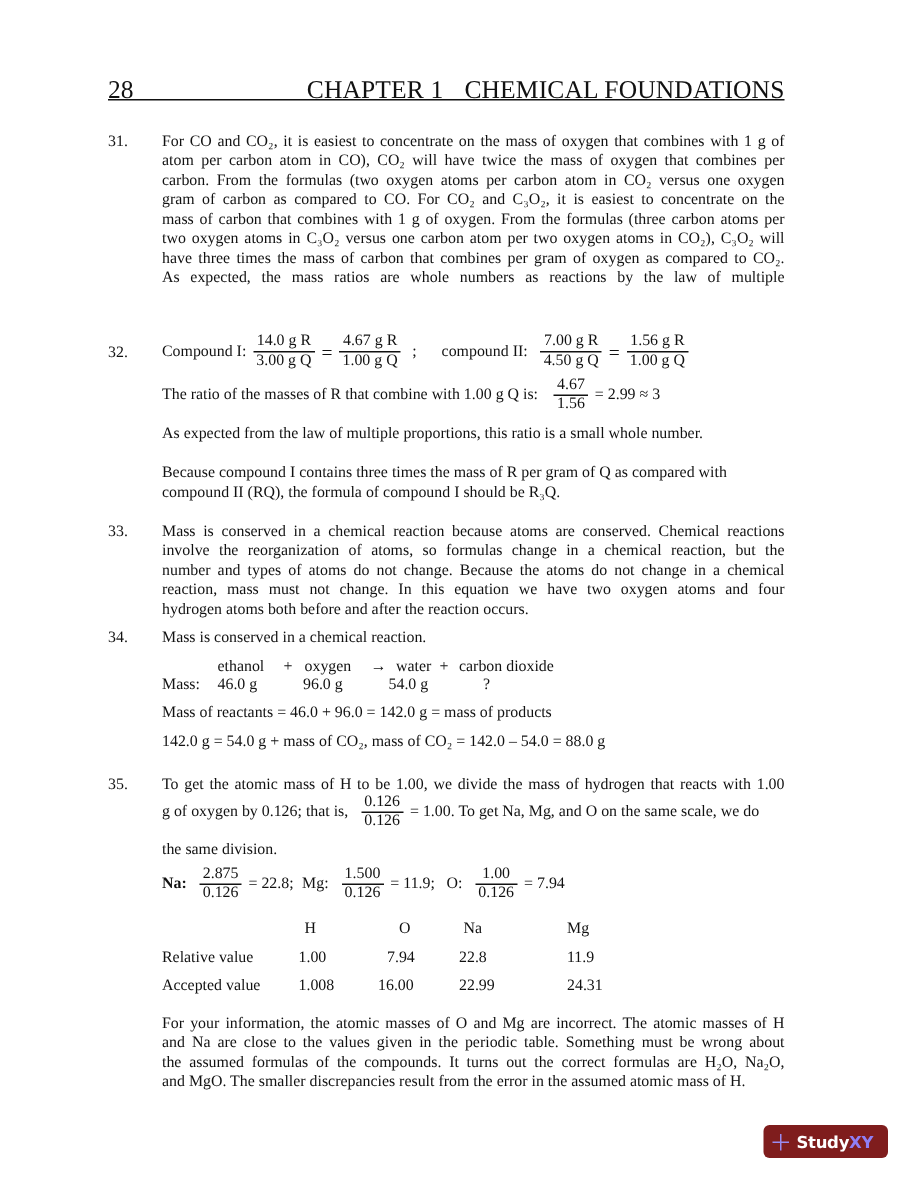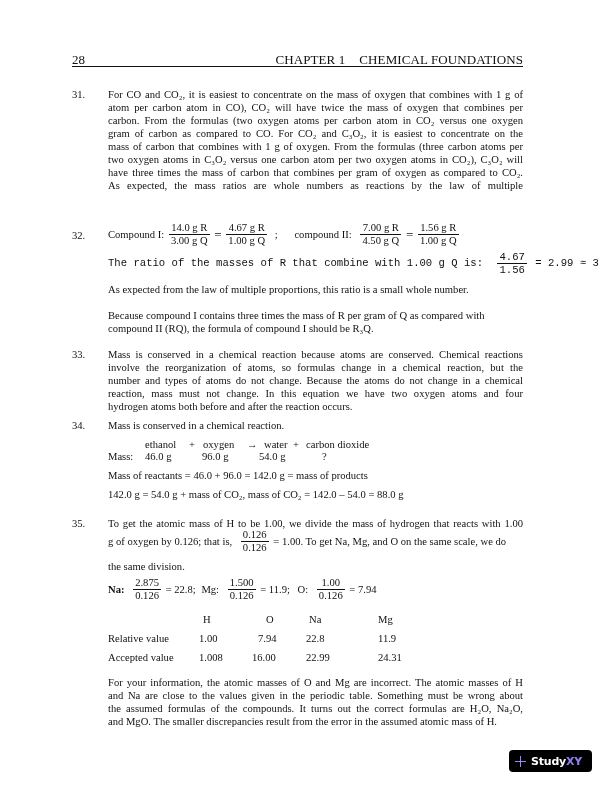--- a/index.html
+++ b/index.html
@@ -1,32 +1,32 @@
 <!DOCTYPE html>
 <html><head>
 <meta charset="utf-8">
 <style>
   * { margin: 0; padding: 0; box-sizing: border-box; }
   html, body { width: 612px; height: 792px; background: #ffffff; overflow: hidden; }
   body { position: relative; font-family: "Liberation Serif", "DejaVu Serif", serif; color: #111; font-size: 10.6px; line-height: 13px; }
   .page { position: absolute; left: 0; top: 0; width: 612px; height: 792px; }
-  .header { position: absolute; left: 72px; top: 53px; width: 451px; height: 14px; border-bottom: 1.2px solid #111; font-size: 13px; }
+  .header { position: absolute; left: 72px; top: 53px; width: 451px; height: 14px; border-bottom: 1.2px solid #111; font-size: 17px; }
   .header .pnum { position: absolute; left: 0; top: 0; }
   .header .chap { position: absolute; right: 0; top: 0; letter-spacing: 0.1px; }
   .header .chap .sp { display: inline-block; width: 14px; }
   .item { position: absolute; left: 72px; width: 451px; }
   .num { position: absolute; left: 0; top: 0; }
   .body { position: absolute; left: 36px; width: 415px; }
   .line { display: block; white-space: nowrap; }
   .jline { display: block; text-align: justify; text-align-last: justify; white-space: normal; height: 13px; }
   .frac { display: inline-block; vertical-align: middle; text-align: center; line-height: 12px; margin: 0 2px; }
   .frac .n { display: block; border-bottom: 0.9px solid #111; padding: 0 2px; }
   .frac .d { display: block; padding: 0 2px; text-align: center; }
   .abs { position: absolute; white-space: nowrap; }
-  .badge { position: absolute; left: 509px; top: 750px; width: 83px; height: 22px; background: #000000; border-radius: 4px; display: flex; align-items: center; padding-left: 6px; }
+  .badge { position: absolute; left: 509px; top: 750px; width: 83px; height: 22px; background: #7f1d1d; border-radius: 4px; display: flex; align-items: center; padding-left: 6px; }
   .badge .plus { position: relative; width: 11px; height: 11px; margin-right: 5px; }
   .badge .plus::before { content: ""; position: absolute; left: 5px; top: 0; width: 1.4px; height: 11px; background: #9a8cf0; }
   .badge .plus::after { content: ""; position: absolute; left: 0; top: 5px; width: 11px; height: 1.4px; background: #9a8cf0; }
   .badge .brand { font-family: "DejaVu Sans", "Liberation Sans", sans-serif; font-weight: bold; font-size: 11px; color: #ffffff; letter-spacing: -0.2px; }
   .badge .brand .xy { color: #8f7ff5; }
 </style>
 </head>
 <body>
 
 <div class="page">
@@ -58,21 +58,21 @@
         <span class="frac"><span class="n">14.0 g R</span><span class="d">3.00 g Q</span></span>
         <span style="vertical-align:middle;font-size:13px;">=</span>
         <span class="frac"><span class="n">4.67 g R</span><span class="d">1.00 g Q</span></span>
         <span style="vertical-align:middle;margin:0 14px 0 3px;">;</span>
         <span style="vertical-align:middle;">compound II:</span>
         <span class="frac" style="margin-left:6px;"><span class="n">7.00 g R</span><span class="d">4.50 g Q</span></span>
         <span style="vertical-align:middle;font-size:13px;">=</span>
         <span class="frac"><span class="n">1.56 g R</span><span class="d">1.00 g Q</span></span>
       </div>
     </div>
-    <div class="body" style="top:29px;font-family:Liberation Mono, monospace;">
+    <div class="body" style="top:29px;">
       <div class="line" style="height:28px;">
         <span style="vertical-align:middle;">The ratio of the masses of R that combine with 1.00 g Q is:</span>
         <span class="frac" style="margin-left:8px;"><span class="n">4.67</span><span class="d">1.56</span></span>
         <span style="vertical-align:middle;">= 2.99 ≈ 3</span>
       </div>
     </div>
     <div class="body" style="top:61px;">
       <span class="line">As expected from the law of multiple proportions, this ratio is a small whole number.</span>
     </div>
     <div class="body" style="top:87px;">

